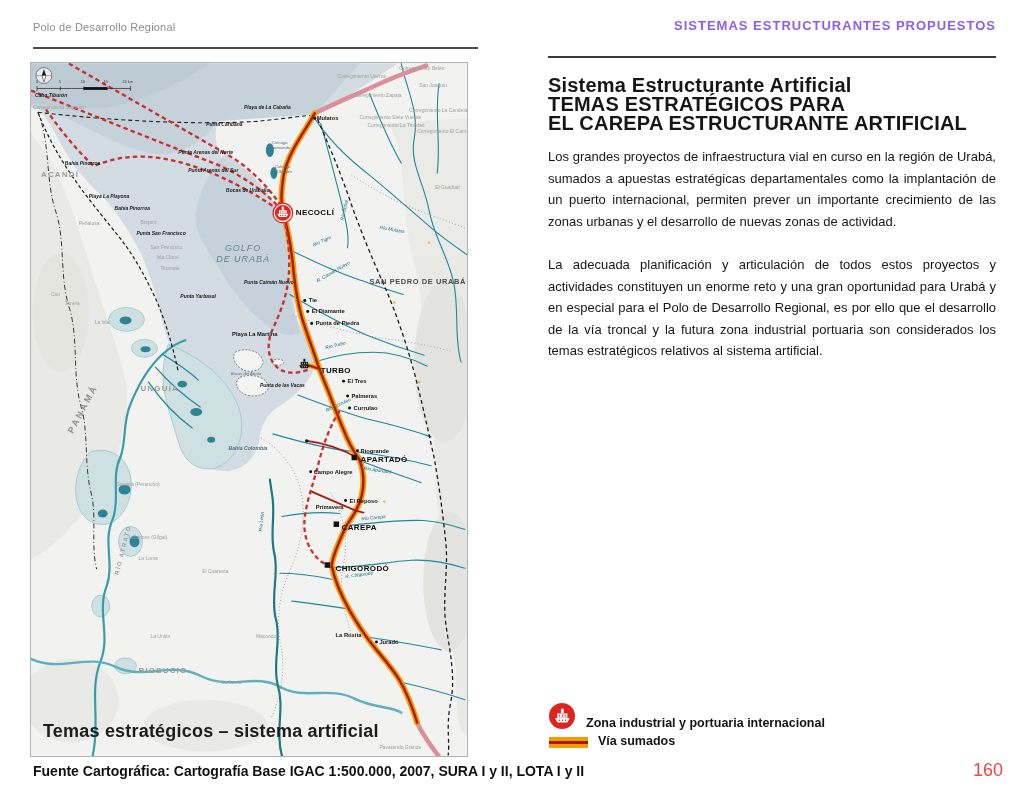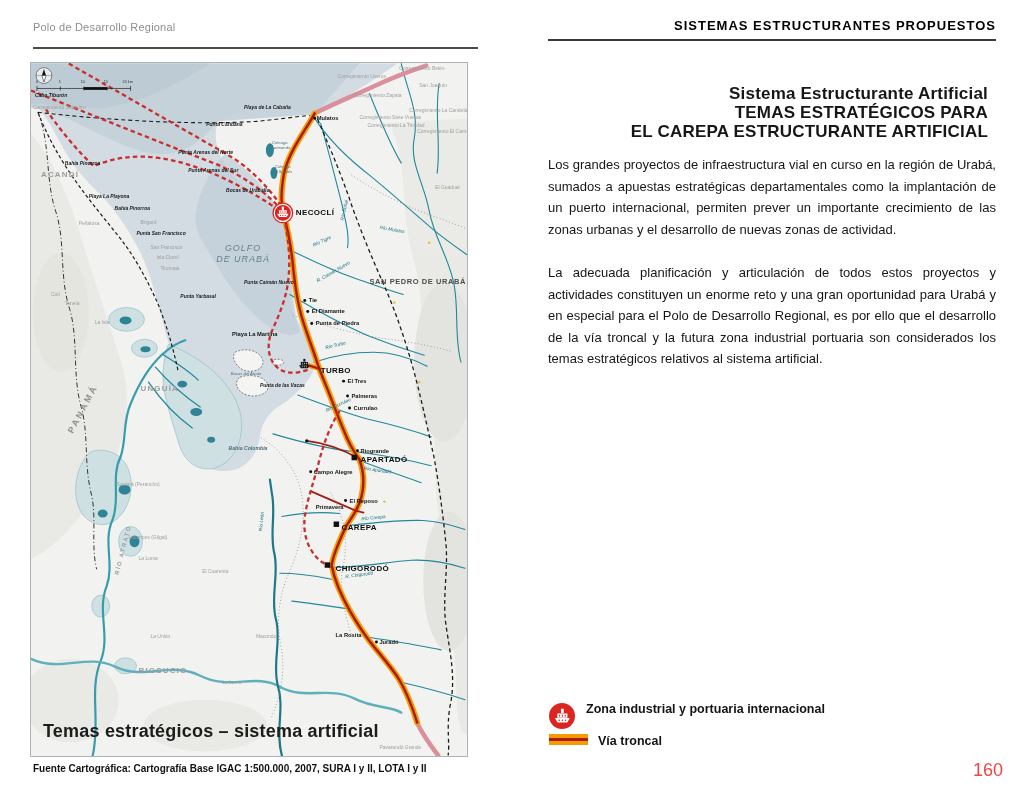--- a/index.html
+++ b/index.html
@@ -2,41 +2,41 @@
 <html><head>
 <meta charset="utf-8">
 <style>
   html,body{margin:0;padding:0}
   body{width:1024px;height:789px;position:relative;background:#ffffff;
        font-family:"Liberation Sans",sans-serif;overflow:hidden;color:#161616}
 
   .hdr-left{position:absolute;left:33px;top:21px;width:445px;font-size:11px;color:#8d8d8d;
             padding-bottom:14px;border-bottom:2px solid #4a4a4a;letter-spacing:.2px}
   .hdr-right{position:absolute;left:548px;top:18px;width:448px;font-size:13px;font-weight:bold;
-             color:#000000;text-align:right;letter-spacing:1px;padding-bottom:6px;border-bottom:2px solid #3a3a3a}
+             color:#8b5cf6;text-align:right;letter-spacing:1px;padding-bottom:23px;border-bottom:2px solid #3a3a3a}
 
   .map-wrap{position:absolute;left:30px;top:62px;width:438px;height:695px;
             border:1px solid #aeb4b6;box-sizing:border-box;background:#f2f2f0}
   .map-wrap svg{display:block}
   .map-caption{position:absolute;left:12px;bottom:14px;font-size:18px;font-weight:600;
                color:#1c1c1c;letter-spacing:.2px}
 
   .article{position:absolute;left:548px;top:76px;width:448px}
-  .article h2{margin:8px;font-size:17px;line-height:19px;font-weight:bold;text-align:right;letter-spacing:.2px}
+  .article h2{margin:0;font-size:20px;line-height:19px;font-weight:bold;letter-spacing:.2px}
   .article p{margin:13px 0 0 0;font-size:13px;line-height:21.5px;text-align:justify}
   .article p.second{margin-top:22px}
 
   .legend{position:absolute;left:548px;top:702px;width:448px}
-  .legend-row{display:flex;align-items:flex-start}
+  .legend-row{display:flex;align-items:flex-end}
   .legend-row + .legend-row{margin-top:4px}
   .legend-label{margin-left:10px;font-size:12.5px;font-weight:bold;color:#141414}
   .swatch-troncal{width:39px;height:11px;background:#F59B00;position:relative;margin-left:1px}
   .swatch-troncal::after{content:"";position:absolute;left:0;right:0;top:4px;height:3px;background:#A61B12}
 
-  .footer-src{position:absolute;left:33px;top:763px;font-size:10px;font-weight:bold;color:#111}
+  .footer-src{position:absolute;left:33px;top:763px;font-size:14px;font-weight:bold;color:#111}
   .page-num{position:absolute;right:21px;top:760px;font-size:18px;color:#ef4444}
 
   
   text{font-family:"Liberation Sans",sans-serif}
   .ml-city{font-size:8px;font-weight:bold;fill:#0c0c0c;letter-spacing:.4px}
   .ml-town{font-size:5.8px;font-weight:bold;fill:#141414}
   .ml-region{font-size:8px;font-weight:bold;fill:#9c9c9c;letter-spacing:1.2px}
   .ml-regdark{font-size:7.5px;font-weight:bold;fill:#4c4c4c;letter-spacing:.6px}
   .ml-coast{font-size:5px;font-weight:bold;font-style:italic;fill:#1b1b1b}
   .ml-gray{font-size:5px;fill:#9f9f9f}
@@ -351,18 +351,18 @@
         <rect x="15" y="10" width="1.3" height="2.6" fill="#DD2520"></rect>
         <circle cx="8" cy="17.3" r="1" fill="#DD2520"></circle>
           <circle cx="12" cy="17.3" r="1" fill="#DD2520"></circle>
           <circle cx="16" cy="17.3" r="1" fill="#DD2520"></circle>
       </g>
     </svg>
     <span class="legend-label">Zona industrial y portuaria internacional</span>
   </div>
   <div class="legend-row">
     <span class="swatch-troncal"></span>
-    <span class="legend-label">Vía troncal</span>
+    <span class="legend-label">Vía sumados</span>
   </div>
 </div>
 
 <div class="footer-src">Fuente Cartográfica: Cartografía Base IGAC 1:500.000, 2007, SURA I y II, LOTA I y II</div>
 <div class="page-num">160</div>
 
 </body></html>

